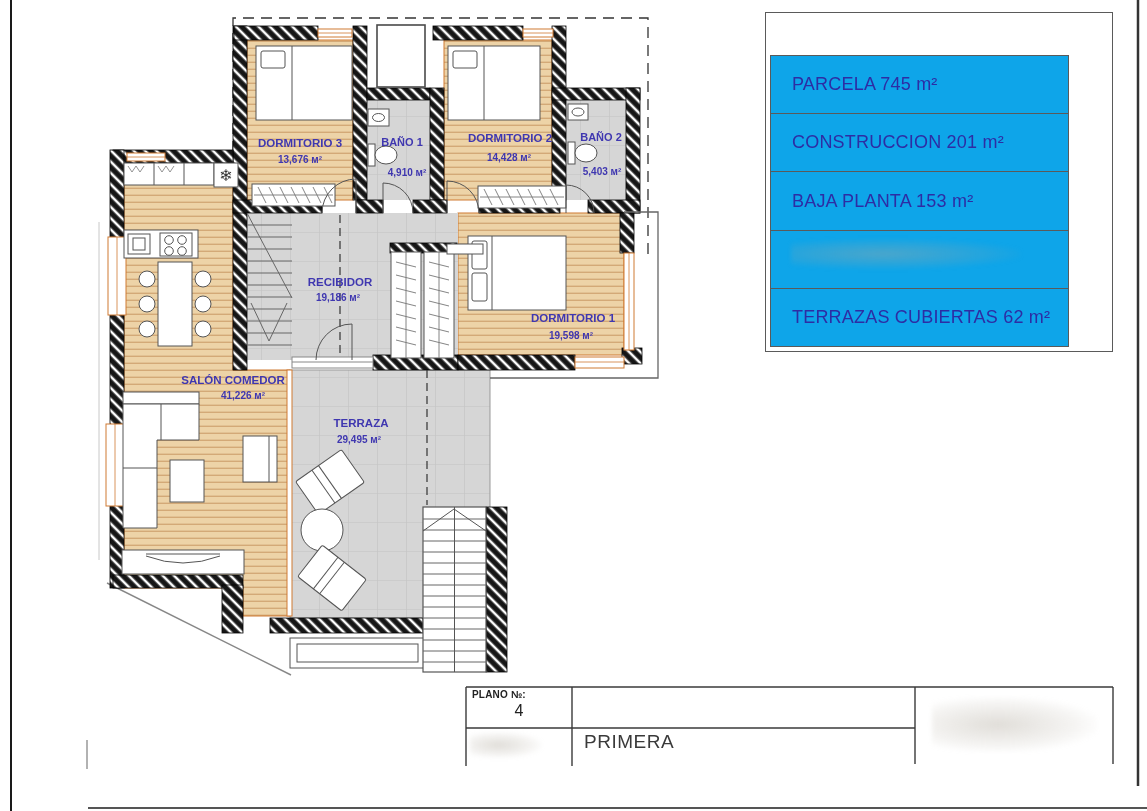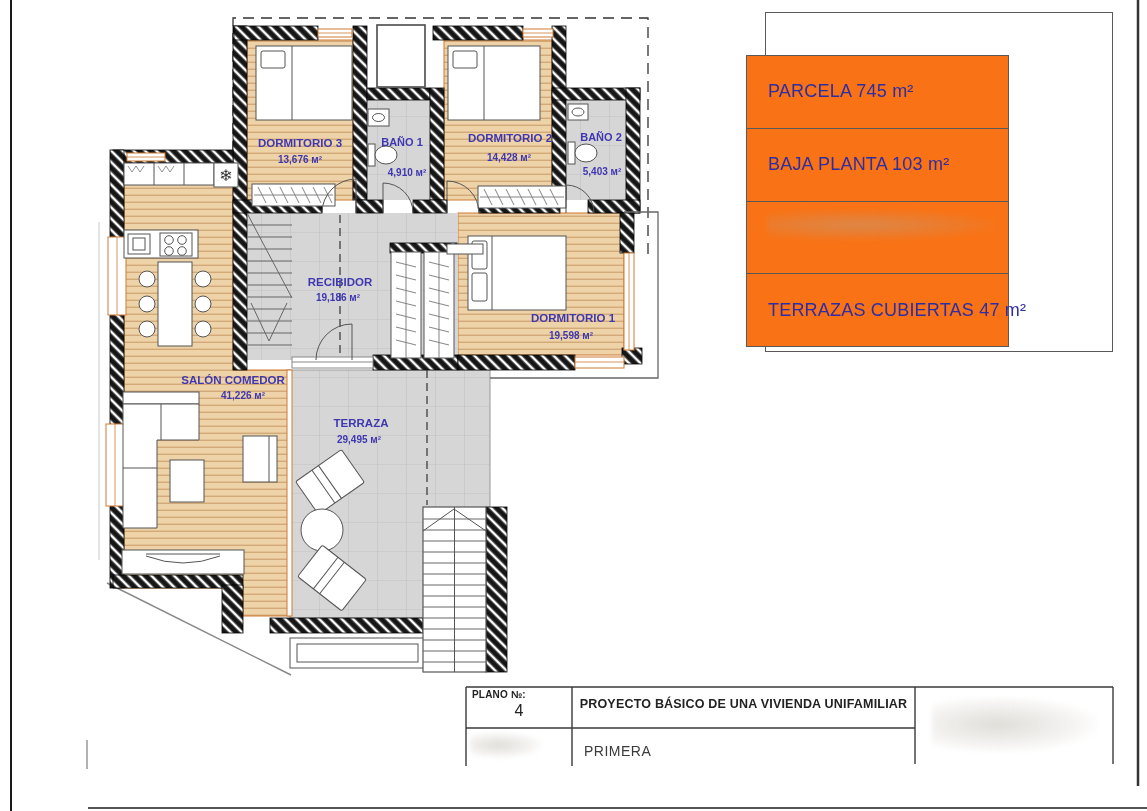--- a/index.html
+++ b/index.html
@@ -5,33 +5,33 @@
   html,body{margin:0;padding:0;background:#fff;}
   body{font-family:"Liberation Sans",sans-serif;}
   .sheet{position:relative;width:1147px;height:811px;background:#fff;overflow:hidden;}
   .sheet svg{position:absolute;left:0;top:0;}
   svg text{font-family:"Liberation Sans",sans-serif;font-weight:bold;fill:#3f37b0;}
   svg text.symbol{fill:#333;font-weight:normal;}
 
   
   .legend-outer{position:absolute;left:765px;top:12px;width:348px;height:340px;
     border:1.5px solid #5a5a5a;box-sizing:border-box;background:transparent;}
-  .legend-rows{position:absolute;left:746px;top:55px;width:263px;height:292px;
-    border:1.5px solid #5a5a5a;box-sizing:border-box;display:flex;flex-direction:column;background:#f97316;}
+  .legend-rows{position:absolute;left:770px;top:55px;width:299px;height:292px;
+    border:1.5px solid #5a5a5a;box-sizing:border-box;display:flex;flex-direction:column;background:#0ea5e9;}
   .legend-row{flex:1;display:flex;align-items:center;padding-left:21px;
     border-bottom:1.5px solid #5a5a5a;box-sizing:border-box;position:relative;
     font-size:18px;color:#2d2da4;letter-spacing:.2px;white-space:nowrap;}
   .legend-row:last-child{border-bottom:none;}
 
   
   .tb-text{position:absolute;color:#222;}
   .tb-plano-label{left:472px;top:689px;font-size:10px;font-weight:bold;letter-spacing:.2px;}
   .tb-plano-number{left:466px;top:702px;width:106px;text-align:center;font-size:16px;}
   .tb-project{left:572px;top:697px;width:343px;text-align:center;font-size:12.5px;font-weight:bold;letter-spacing:.2px;}
-  .tb-sheet{left:584px;top:731px;font-size:14px;color:#3a3a3a;letter-spacing:.5px;margin-top:12px;}
+  .tb-sheet{left:584px;top:731px;font-size:19px;color:#3a3a3a;letter-spacing:.5px;}
 
   
   .smudge{position:absolute;filter:blur(2px);
     background:radial-gradient(ellipse at 40% 50%, rgba(175,168,155,.38), rgba(175,168,155,.12) 55%, transparent 75%);}
   .smudge-row5{left:20px;top:8px;width:230px;height:30px;position:absolute;}
   .smudge-tbright{left:932px;top:697px;width:165px;height:55px;}
   .smudge-tbleft{left:470px;top:732px;width:72px;height:26px;}
 </style>
 </head>
 <body>
@@ -323,32 +323,34 @@
     <line x1="466" y1="728" x2="915" y2="728"></line>
   </g>
 </svg>
 
 <div class="legend-outer"></div>
 <div class="legend-rows">
   <div class="legend-row">
     <span>PARCELA 745 m²</span>
   </div>
   <div class="legend-row">
-    <span>BAJA PLANTA 103 m²</span>
+    <span>CONSTRUCCION 201 m²</span>
+  </div>
+  <div class="legend-row">
+    <span>BAJA PLANTA 153 m²</span>
   </div>
   <div class="legend-row">
     <span></span>
     <span class="smudge smudge-row5"></span>
   </div>
   <div class="legend-row">
-    <span>TERRAZAS CUBIERTAS 47 m²</span>
+    <span>TERRAZAS CUBIERTAS 62 m²</span>
   </div>
 </div>
 
 <div class="tb-text tb-plano-label">PLANO №:</div>
 <div class="tb-text tb-plano-number">4</div>
-<div class="tb-text tb-project">PROYECTO BÁSICO DE UNA VIVIENDA UNIFAMILIAR</div>
 <div class="tb-text tb-sheet">PRIMERA</div>
 
 <div class="smudge smudge-tbright"></div>
 <div class="smudge smudge-tbleft"></div>
 
 </div>
 
 </body></html>

